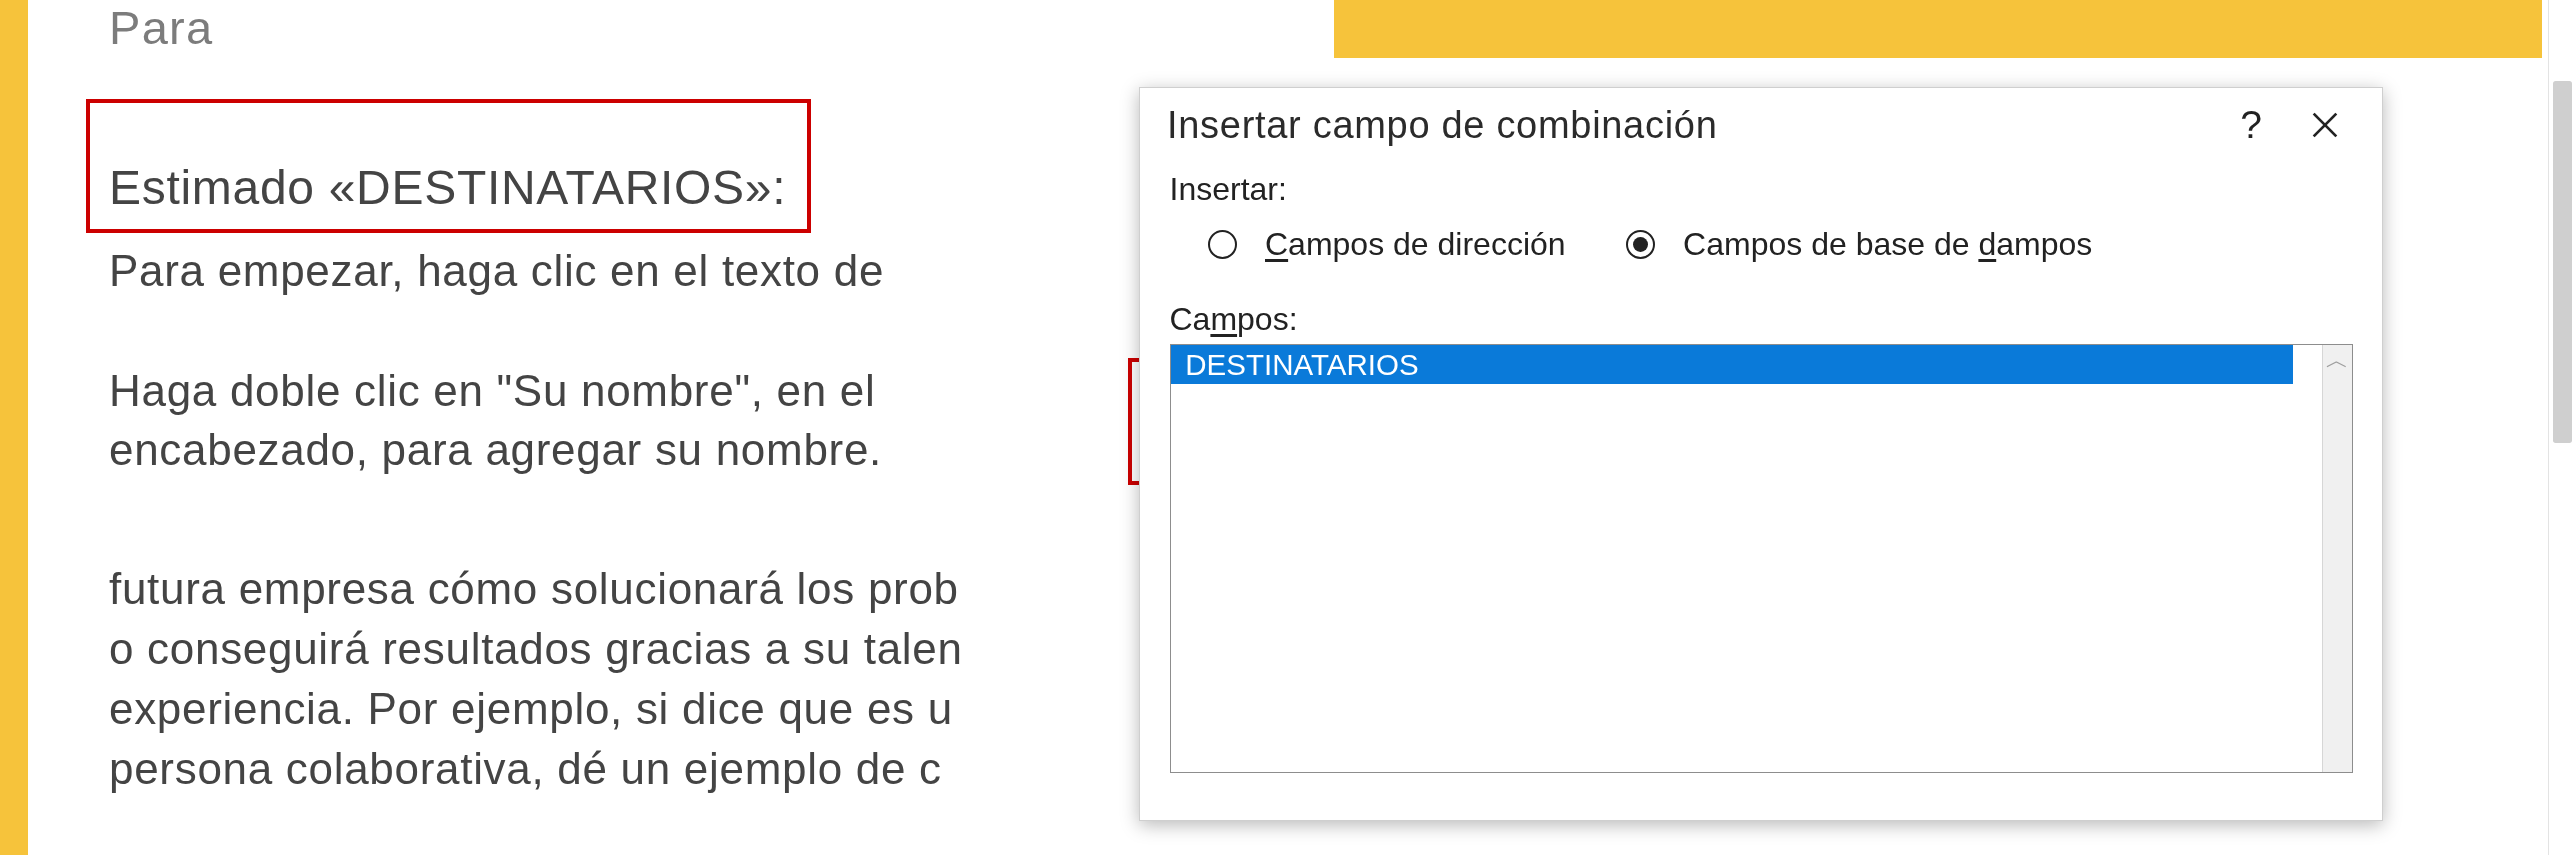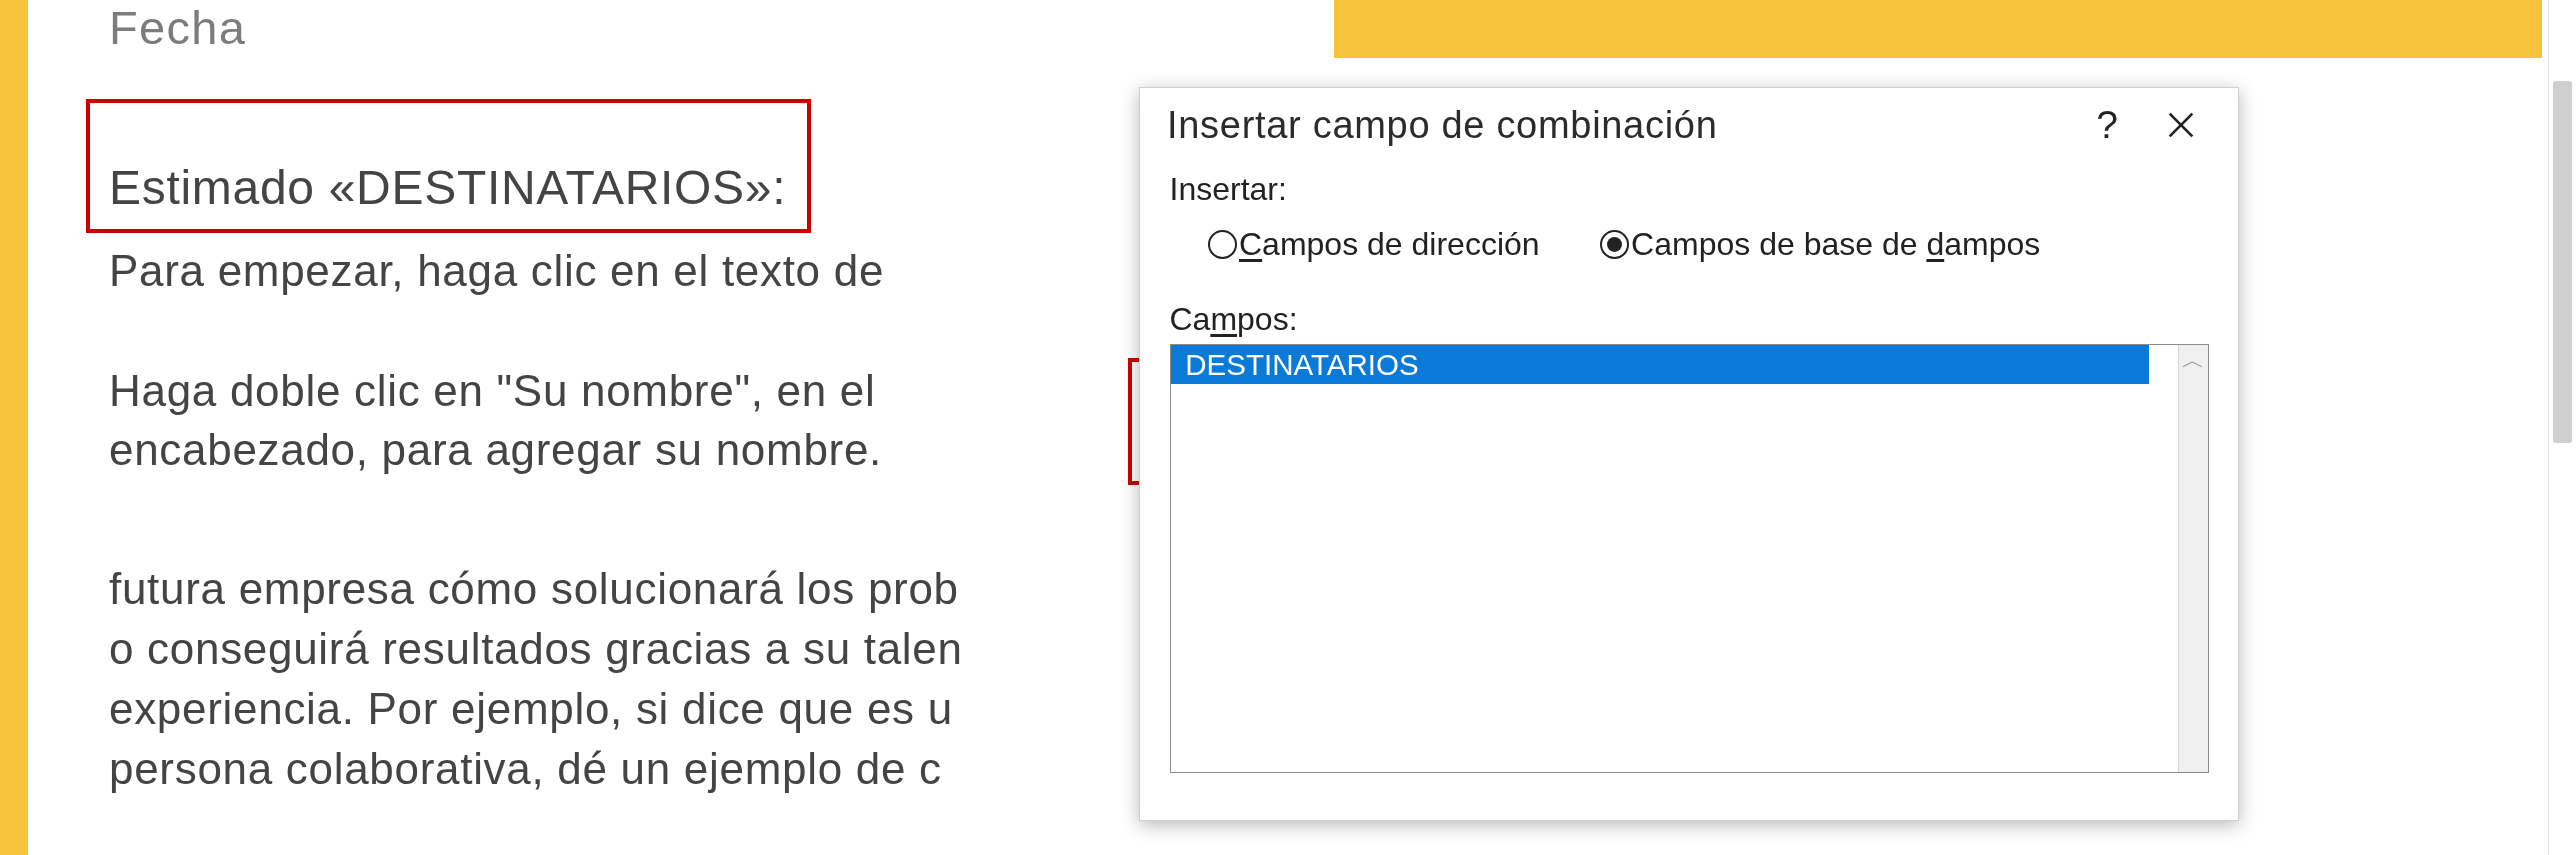--- a/index.html
+++ b/index.html
@@ -24,35 +24,35 @@
 
   
   .greeting { position: absolute; left: 81px; top: 160px; color: #444; font-size: 48px; letter-spacing: 0.7px; }
 
   
   .redbox { position: absolute; border: 4.7px solid #cc0000; pointer-events: none; }
   .rb1 { left: 58px;  top: 99px; width: 725px; height: 134px; }
   .rb2 { left: 1100px; top: 358px; width: 356px;  height: 127px; }
 
   
-  .dialog { position: absolute; left: 1111px; top: 87px; width: 1100px; background: #ffffff; border: 1.3px solid #cfcfcf; box-shadow: 0 4px 17.4px rgba(0,0,0,.28); }
+  .dialog { position: absolute; left: 1111px; top: 87px; width: 1244px; background: #ffffff; border: 1.3px solid #cfcfcf; box-shadow: 0 4px 17.4px rgba(0,0,0,.28); }
 
   .titlebar { position: relative; height: 74px; display: flex; align-items: center; padding: 0 20px 0 27px; }
   .titlebar .title { color: #2b2b2b; font-size: 38px; font-weight: 400; letter-spacing: 0.7px; }
   .titlebar .spacer { flex: 1; }
   .win-btn { width: 74px; height: 54px; display: flex; align-items: center; justify-content: center; color: #222; }
   .win-btn svg, .win-btn .qmark { pointer-events: none; }
   .win-btn.help .qmark { font-size: 39px; font-weight: 400; }
   .win-btn.close svg { width: 28px; height: 28px; }
 
   .dlg-body { padding: 9.4px 29.5px 47px 29.5px; }
   .section-label { color: #222; font-size: 32px; margin-bottom: 17.4px; }
 
   .radio-row { display: flex; gap: 60px; align-items: center; padding-left: 38px; margin-bottom: 38px; }
-  .radio-item { display: flex; align-items: center; gap: 2px; cursor: pointer; }
+  .radio-item { display: flex; align-items: center; gap: 28px; cursor: pointer; }
   .radio-circle { width: 29.5px; height: 29.5px; border: 2.7px solid #222; border-radius: 50%; display: flex; align-items: center; justify-content: center; }
   .radio-circle.checked::after { content: ""; display: block; width: 14.8px; height: 14.8px; border-radius: 50%; background: #222; }
   .radio-label { font-size: 32px; color: #222; }
   .radio-label .ul { text-decoration: underline; text-underline-offset: 4px; }
 
   .fields-label { font-size: 32px; color: #222; margin-bottom: 6.7px; }
   .fields-label .ul { text-decoration: underline; text-underline-offset: 4px; }
 
   .listbox { position: relative; border: 1.3px solid #8d8d8d; background: #ffffff; height: 429px; display: flex; gap: 29px; }
   .list-inner { flex: 1; overflow: hidden; }
@@ -69,21 +69,21 @@
 <body>
 
 <div class="scroll-wrap">
 
   <div class="left-stripe"></div>
 
   <div class="doc-area">
 
     <div class="yellow-block"></div>
 
-    <div class="fecha">Fecha</div>
+    <div class="fecha">Para</div>
 
     <div class="greeting">Estimado «DESTINATARIOS»:</div>
 
     <div class="body-col">
       <p>
         <span>Para empezar, haga clic en el texto de</span><br>
         <br>
         <span>Haga doble clic en "Su nombre", en el</span><br>
         <span>encabezado, para agregar su nombre.</span>
       </p>

